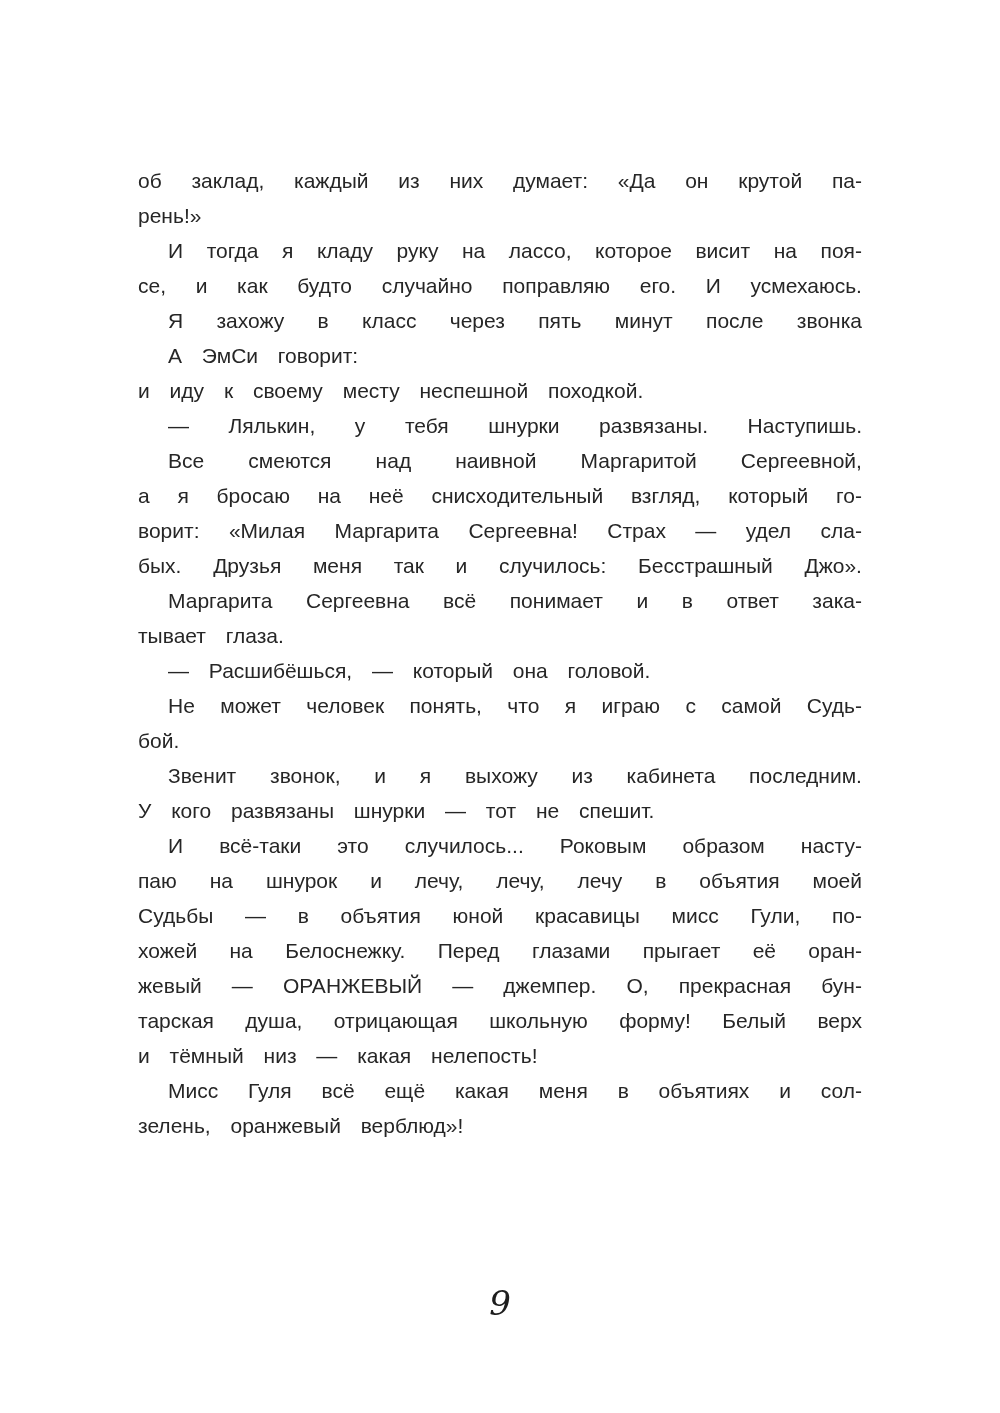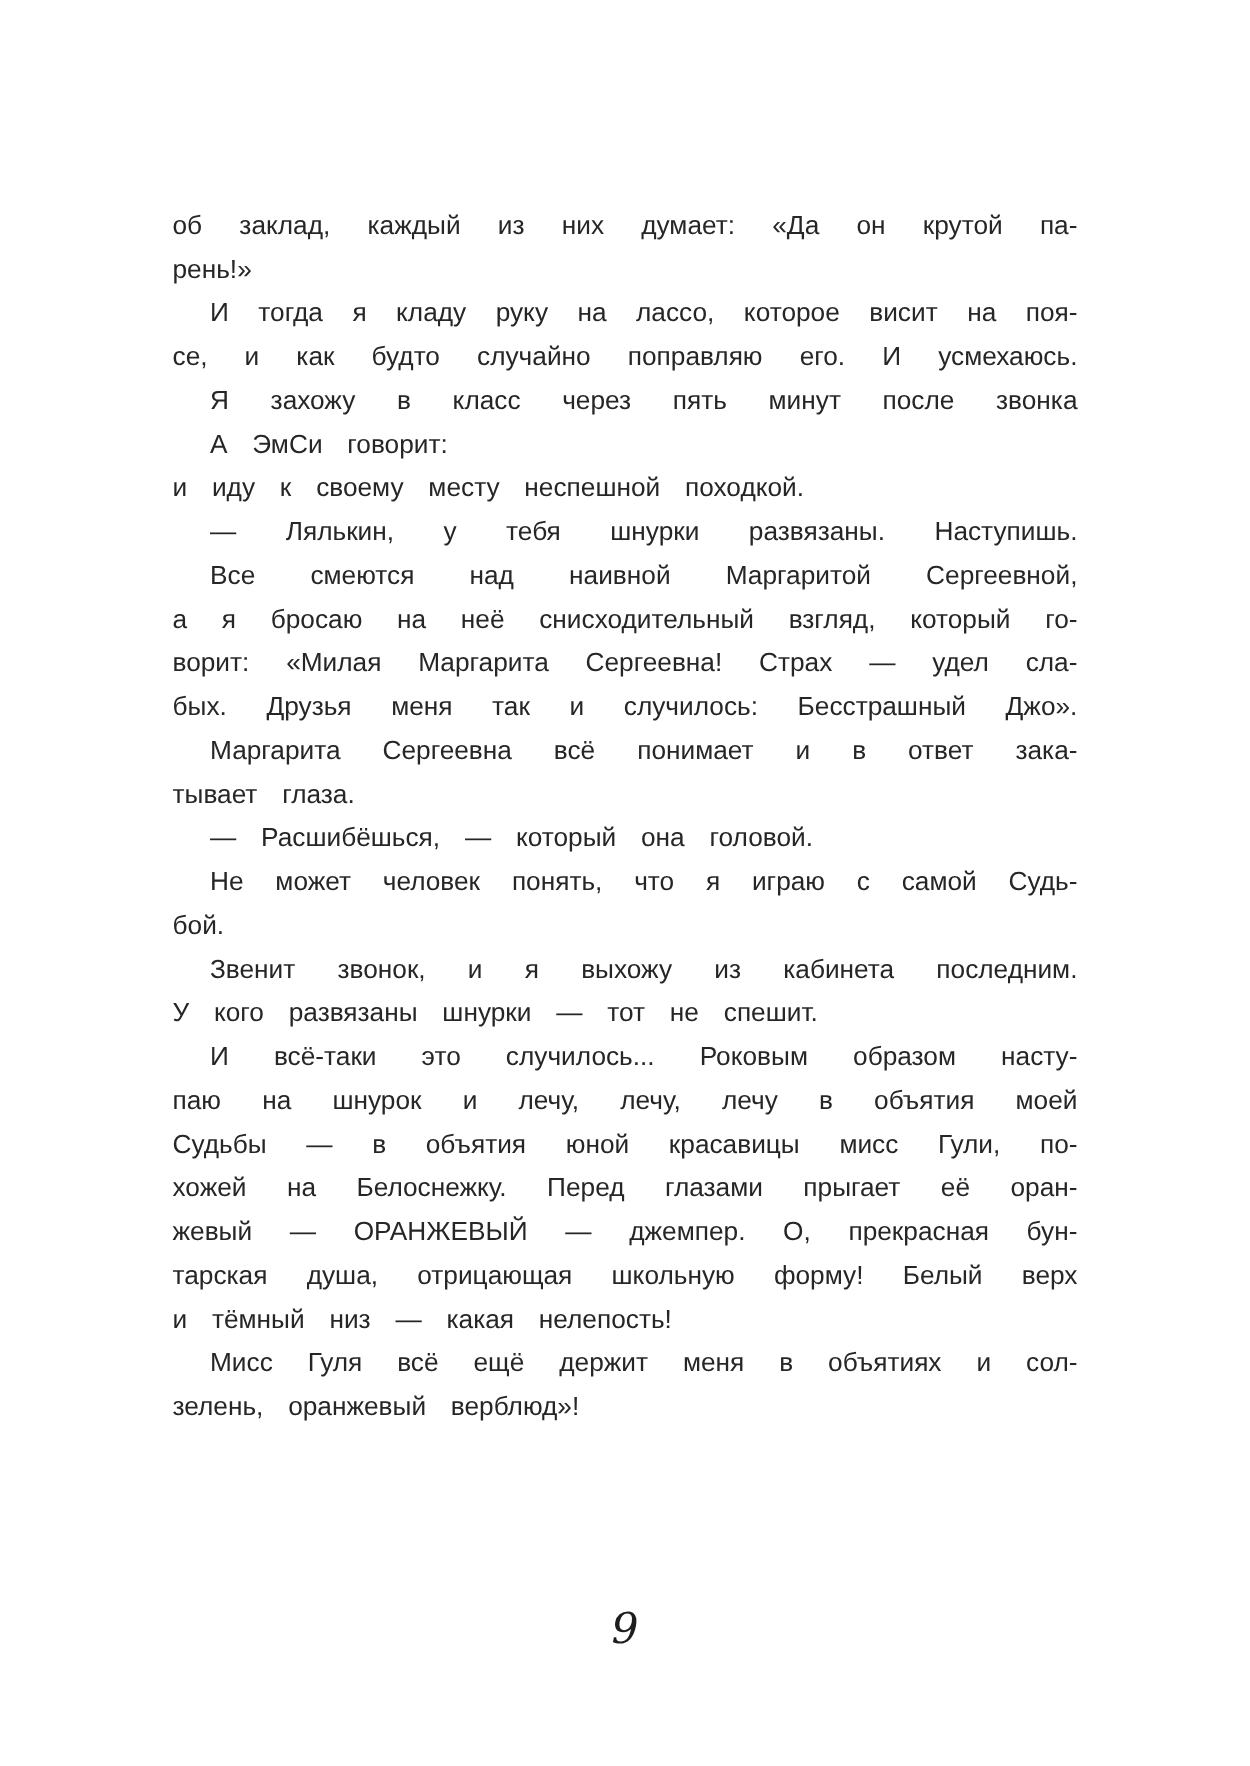--- a/index.html
+++ b/index.html
@@ -249,21 +249,21 @@
         <span>форму!</span>
         <span>Белый</span>
         <span>верх</span>
       </div>
       <div class="line">и тёмный низ — какая нелепость!</div>
       <div class="line j indent">
         <span>Мисс</span>
         <span>Гуля</span>
         <span>всё</span>
         <span>ещё</span>
-        <span>держит</span>
+        <span>какая</span>
         <span>меня</span>
         <span>в</span>
         <span>объятиях</span>
         <span>и</span>
         <span>сол-</span>
       </div>
       <div class="line">зелень, оранжевый верблюд»!</div>
     </div>
   <div class="page-number">9</div>
 </div>

